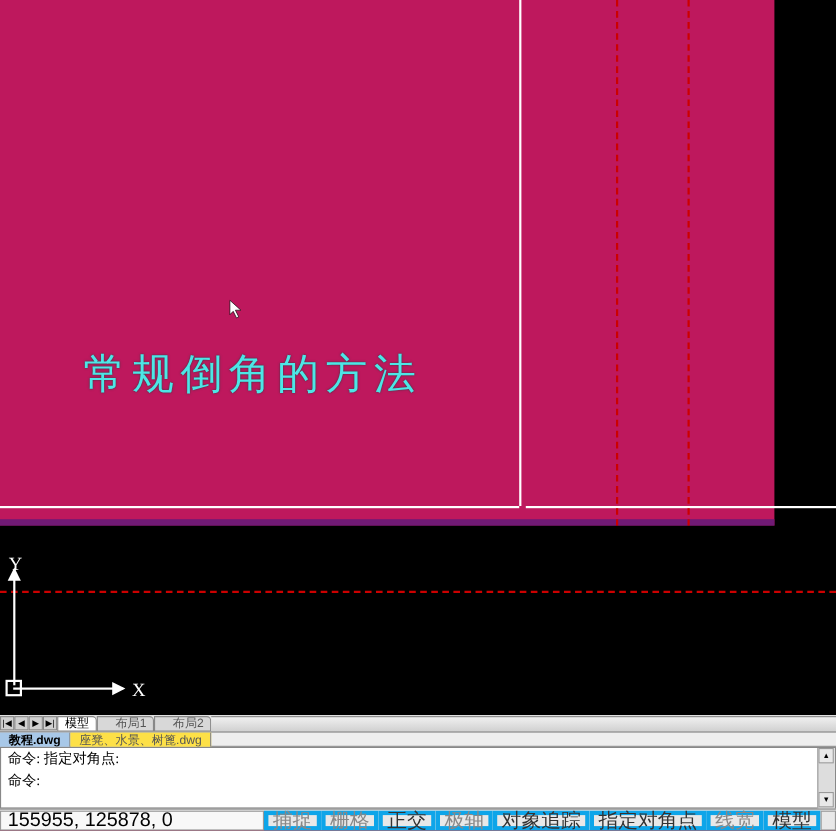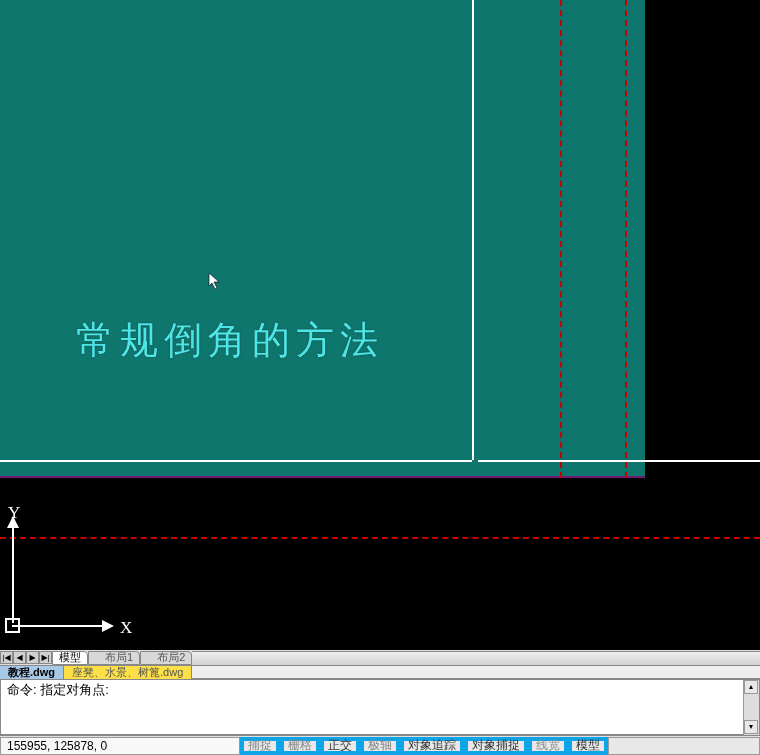--- a/index.html
+++ b/index.html
@@ -8,24 +8,24 @@
   height: 755px;
   background: #000;
   font-family: "SimSun", "宋体", sans-serif;
   font-size: 12px;
   overflow: hidden;
   position: relative;
 }
 .canvas {
   position: absolute;
   top: 0; left: 0;
-  width: 645px;
+  width: 704px;
   height: 478px;
-  background: #0f766e;
-  border-bottom: 2px solid #701a75;
+  background: #be185d;
+  border-bottom: 6px solid #701a75;
 }
 .line-h1 {
   position: absolute;
   left: 0; width: 472px;
   top: 460px;
   border-top: 2px solid #fff;
 }
 .line-h2 {
   position: absolute;
   left: 478px; width: 282px;
@@ -176,21 +176,21 @@
   top: 679px; left: 0;
   width: 760px; height: 56px;
   background: #fff;
   border: 1px solid #888;
   padding-right: 16px;
 }
 .cmd-line {
   padding: 1px 6px;
   font-size: 13px;
   color: #000;
-  font-family: Liberation Sans, sans-serif;
+  font-family: Liberation Serif, serif;
 }
 .cmd-scroll {
   position: absolute;
   right: 0; top: 0;
   width: 16px; height: 56px;
   background: #ddd;
   border-left: 1px solid #999;
 }
 .cmd-sc-btn {
   width: 14px; height: 14px;
@@ -201,21 +201,21 @@
   line-height: 12px;
 }
 
 .status-bar {
   position: absolute;
   top: 735px; left: 0;
   width: 760px; height: 20px;
   background: #e0e0e0;
   display: flex;
   align-items: center;
-  font-size: 12px;
+  font-size: 18px;
   border-top: 1px solid #888;
 }
 .coords {
   width: 240px;
   padding: 0 6px;
   height: 18px;
   background: #f8f8f8;
   border: 1px solid #999;
   display: flex;
   align-items: center;
@@ -270,31 +270,32 @@
   <div class="tabs-rest"></div>
 </div>
 
 <div class="file-tabs">
   <div class="file-tab active">教程.dwg</div>
   <div class="file-tab inactive">座凳、水景、树篦.dwg</div>
 </div>
 
 <div class="cmd-area">
   <div class="cmd-line">命令:  指定对角点:</div>
+  <div class="cmd-line">命令:</div>
   <div class="cmd-scroll">
     <div class="cmd-sc-btn">▴</div>
     <div style="height:26px"></div>
     <div class="cmd-sc-btn">▾</div>
   </div>
 </div>
 
 <div class="status-bar">
   <div class="coords">155955, 125878, 0</div>
   <div class="st-btn off">捕捉</div>
   <div class="st-btn off">栅格</div>
   <div class="st-btn">正交</div>
   <div class="st-btn off">极轴</div>
   <div class="st-btn">对象追踪</div>
-  <div class="st-btn">对象捕捉</div>
+  <div class="st-btn">指定对角点</div>
   <div class="st-btn off">线宽</div>
   <div class="st-btn">模型</div>
   <div class="st-rest"></div>
 </div>
 
 </body></html>

